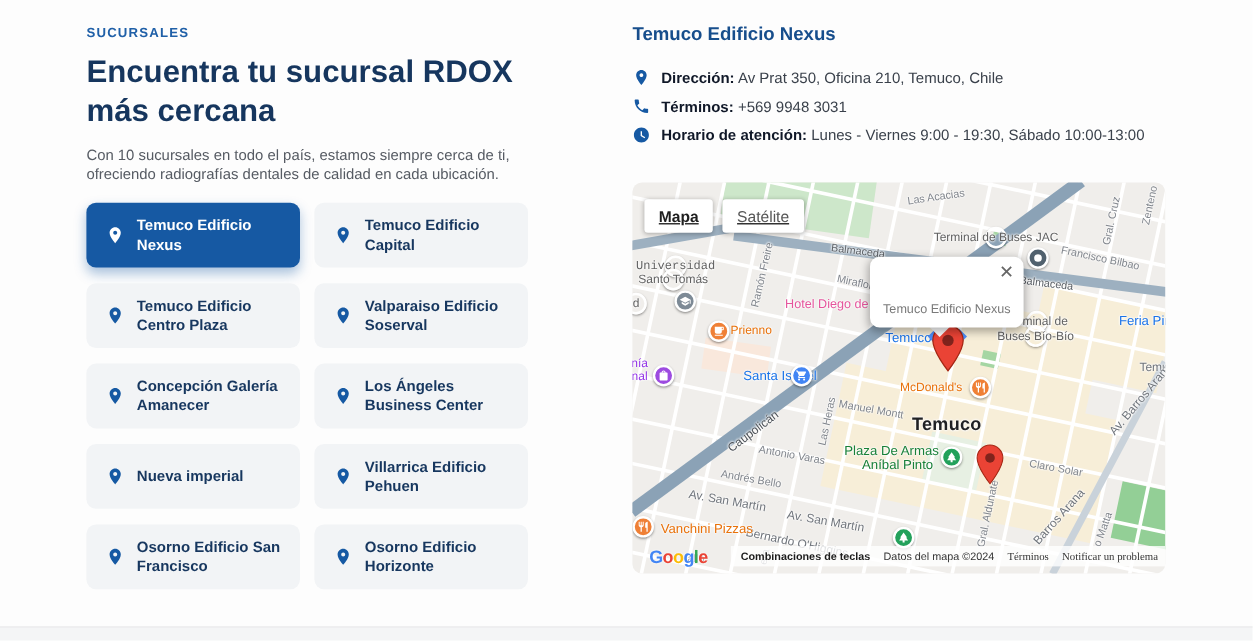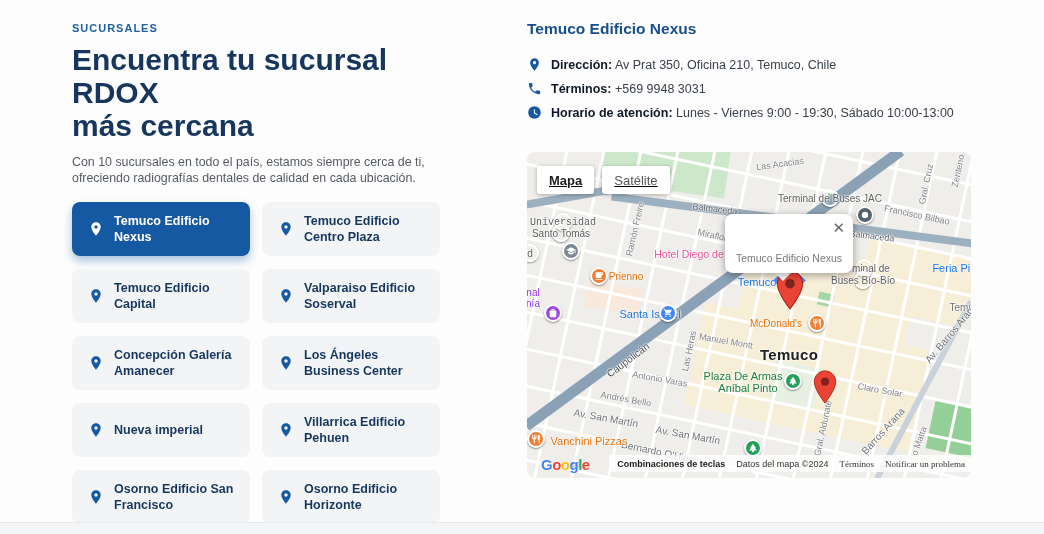--- a/index.html
+++ b/index.html
@@ -3,21 +3,21 @@
 <meta charset="utf-8">
 <style>
   * { margin:0; padding:0; box-sizing:border-box; }
   html,body { background:#fff; }
   body { font-family:"Liberation Sans", sans-serif; }
   .page { position:relative; width:1044px; height:534px; background:#fdfdfd; overflow:hidden; }
 
   
   .left-col { position:absolute; left:72px; top:20px; width:395px; }
   .eyebrow { margin-top:2px; font-size:11px; font-weight:bold; letter-spacing:1px; color:#2060a8; }
-  h1.title { margin-top:9px; font-size:30px; line-height:33px; font-weight:bold; color:#16365e; white-space:pre-line; }
+  h1.title { margin-top:9px; font-size:26px; line-height:33px; font-weight:bold; color:#16365e; white-space:pre-line; }
   p.desc { margin-top:12px; font-size:12.4px; line-height:16px; color:#565b63; white-space:pre-line; }
   .branch-grid { margin-top:16px; display:grid; grid-template-columns:178px 178px; grid-auto-rows:54px; gap:13px 12px; }
   .branch-btn { display:flex; align-items:center; gap:10px; padding-left:16px; padding-right:8px;
       background:#f2f4f6; border:none; border-radius:8px; cursor:pointer; text-align:left; }
   .branch-btn .blabel { font-size:12.5px; line-height:16px; font-weight:bold; color:#17375f; width:126px; }
   .branch-btn svg { flex:0 0 auto; fill:#1659a3; }
   .branch-btn.active { background:var(--accent,#1659a3); box-shadow:0 5px 10px rgba(21,89,163,.35); }
   .branch-btn.active .blabel { color:#fff; }
   .branch-btn.active svg { fill:#fff; }
 
@@ -91,27 +91,27 @@
         <button class="branch-btn active">
           <svg width="16" height="16" viewBox="0 0 24 24">
             <path d="M12 2C8.13 2 5 5.13 5 9c0 5.25 7 13 7 13s7-7.75 7-13c0-3.87-3.13-7-7-7zm0 9.5c-1.38 0-2.5-1.12-2.5-2.5s1.12-2.5 2.5-2.5 2.5 1.12 2.5 2.5-1.12 2.5-2.5 2.5z"></path>
           </svg>
           <span class="blabel">Temuco Edificio Nexus</span>
         </button>
         <button class="branch-btn">
           <svg width="16" height="16" viewBox="0 0 24 24">
             <path d="M12 2C8.13 2 5 5.13 5 9c0 5.25 7 13 7 13s7-7.75 7-13c0-3.87-3.13-7-7-7zm0 9.5c-1.38 0-2.5-1.12-2.5-2.5s1.12-2.5 2.5-2.5 2.5 1.12 2.5 2.5-1.12 2.5-2.5 2.5z"></path>
           </svg>
+          <span class="blabel">Temuco Edificio Capital</span>
+        </button>
+        <button class="branch-btn">
+          <svg width="16" height="16" viewBox="0 0 24 24">
+            <path d="M12 2C8.13 2 5 5.13 5 9c0 5.25 7 13 7 13s7-7.75 7-13c0-3.87-3.13-7-7-7zm0 9.5c-1.38 0-2.5-1.12-2.5-2.5s1.12-2.5 2.5-2.5 2.5 1.12 2.5 2.5-1.12 2.5-2.5 2.5z"></path>
+          </svg>
           <span class="blabel">Temuco Edificio Centro Plaza</span>
-        </button>
-        <button class="branch-btn">
-          <svg width="16" height="16" viewBox="0 0 24 24">
-            <path d="M12 2C8.13 2 5 5.13 5 9c0 5.25 7 13 7 13s7-7.75 7-13c0-3.87-3.13-7-7-7zm0 9.5c-1.38 0-2.5-1.12-2.5-2.5s1.12-2.5 2.5-2.5 2.5 1.12 2.5 2.5-1.12 2.5-2.5 2.5z"></path>
-          </svg>
-          <span class="blabel">Temuco Edificio Capital</span>
         </button>
         <button class="branch-btn">
           <svg width="16" height="16" viewBox="0 0 24 24">
             <path d="M12 2C8.13 2 5 5.13 5 9c0 5.25 7 13 7 13s7-7.75 7-13c0-3.87-3.13-7-7-7zm0 9.5c-1.38 0-2.5-1.12-2.5-2.5s1.12-2.5 2.5-2.5 2.5 1.12 2.5 2.5-1.12 2.5-2.5 2.5z"></path>
           </svg>
           <span class="blabel">Valparaiso Edificio Soserval</span>
         </button>
         <button class="branch-btn">
           <svg width="16" height="16" viewBox="0 0 24 24">
             <path d="M12 2C8.13 2 5 5.13 5 9c0 5.25 7 13 7 13s7-7.75 7-13c0-3.87-3.13-7-7-7zm0 9.5c-1.38 0-2.5-1.12-2.5-2.5s1.12-2.5 2.5-2.5 2.5 1.12 2.5 2.5-1.12 2.5-2.5 2.5z"></path>
@@ -239,21 +239,21 @@
       <div class="mlabel street" style="left: 431px; top: 19px; transform: translate(-50%, -50%) rotate(-78deg);">Zenteno</div>
       <div class="mlabel poi" style="left: 36px; top: 70px; transform: translate(-50%, -50%) rotate(0deg); font-family: Liberation Mono, monospace;">Universidad</div>
       <div class="mlabel poi" style="left: 34px; top: 81px; transform: translate(-50%, -50%) rotate(0deg);">Santo Tomás</div>
       <div class="mlabel poi" style="left: 3px; top: 101px; transform: translate(-50%, -50%) rotate(0deg);">d</div>
       <div class="mlabel street" style="left: 108px; top: 77px; transform: translate(-50%, -50%) rotate(-77deg);">Ramón Freire</div>
       <div class="mlabel street" style="left: 190px; top: 84px; transform: translate(-50%, -50%) rotate(12deg);">Miraflores</div>
       <div class="mlabel road" style="left: 188px; top: 57px; transform: translate(-50%, -50%) rotate(7deg);">Balmaceda</div>
       <div class="mlabel road" style="left: 345px; top: 84px; transform: translate(-50%, -50%) rotate(7deg);">Balmaceda</div>
       <div class="mlabel poi-pink" style="left: 162px; top: 102px; transform: translate(-50%, -50%) rotate(0deg);">Hotel Diego de</div>
       <div class="mlabel poi-orange" style="left: 99px; top: 124px; transform: translate(-50%, -50%) rotate(0deg);">Prienno</div>
-      <div class="mlabel poi-purple" style="left: 6px; top: 140px; transform: translate(-50%, -50%) rotate(0deg);">nal</div>
+      <div class="mlabel poi-purple" style="left: 6px; top: 162px; transform: translate(-50%, -50%) rotate(0deg);">nal</div>
       <div class="mlabel poi-purple" style="left: 6px; top: 151px; transform: translate(-50%, -50%) rotate(0deg);">nía</div>
       <div class="mlabel poi-blue-lg" style="left: 87px; top: 162px; transform: translate(-50%, -50%) rotate(0deg); margin-left: 36px;">Santa Isabel</div>
       <div class="mlabel poi-blue-lg" style="left: 230px; top: 130px; transform: translate(-50%, -50%) rotate(0deg);">Temuco</div>
       <div class="mlabel poi" style="left: 337px; top: 116px; transform: translate(-50%, -50%) rotate(0deg);">Terminal de</div>
       <div class="mlabel poi" style="left: 336px; top: 128px; transform: translate(-50%, -50%) rotate(0deg);">Buses Bío-Bío</div>
       <div class="mlabel poi-blue-lg" style="left: 432px; top: 116px; transform: translate(-50%, -50%) rotate(0deg);">Feria Pinto</div>
       <div class="mlabel street-lg" style="left: 440px; top: 155px; transform: translate(-50%, -50%) rotate(0deg);">Temuco</div>
       <div class="mlabel road-lg" style="left: 101px; top: 208px; transform: translate(-50%, -50%) rotate(-37deg);">Caupolicán</div>
       <div class="mlabel street" style="left: 162px; top: 199px; transform: translate(-50%, -50%) rotate(-78deg);">Las Heras</div>
       <div class="mlabel street" style="left: 199px; top: 189px; transform: translate(-50%, -50%) rotate(10deg);">Manuel Montt</div>

